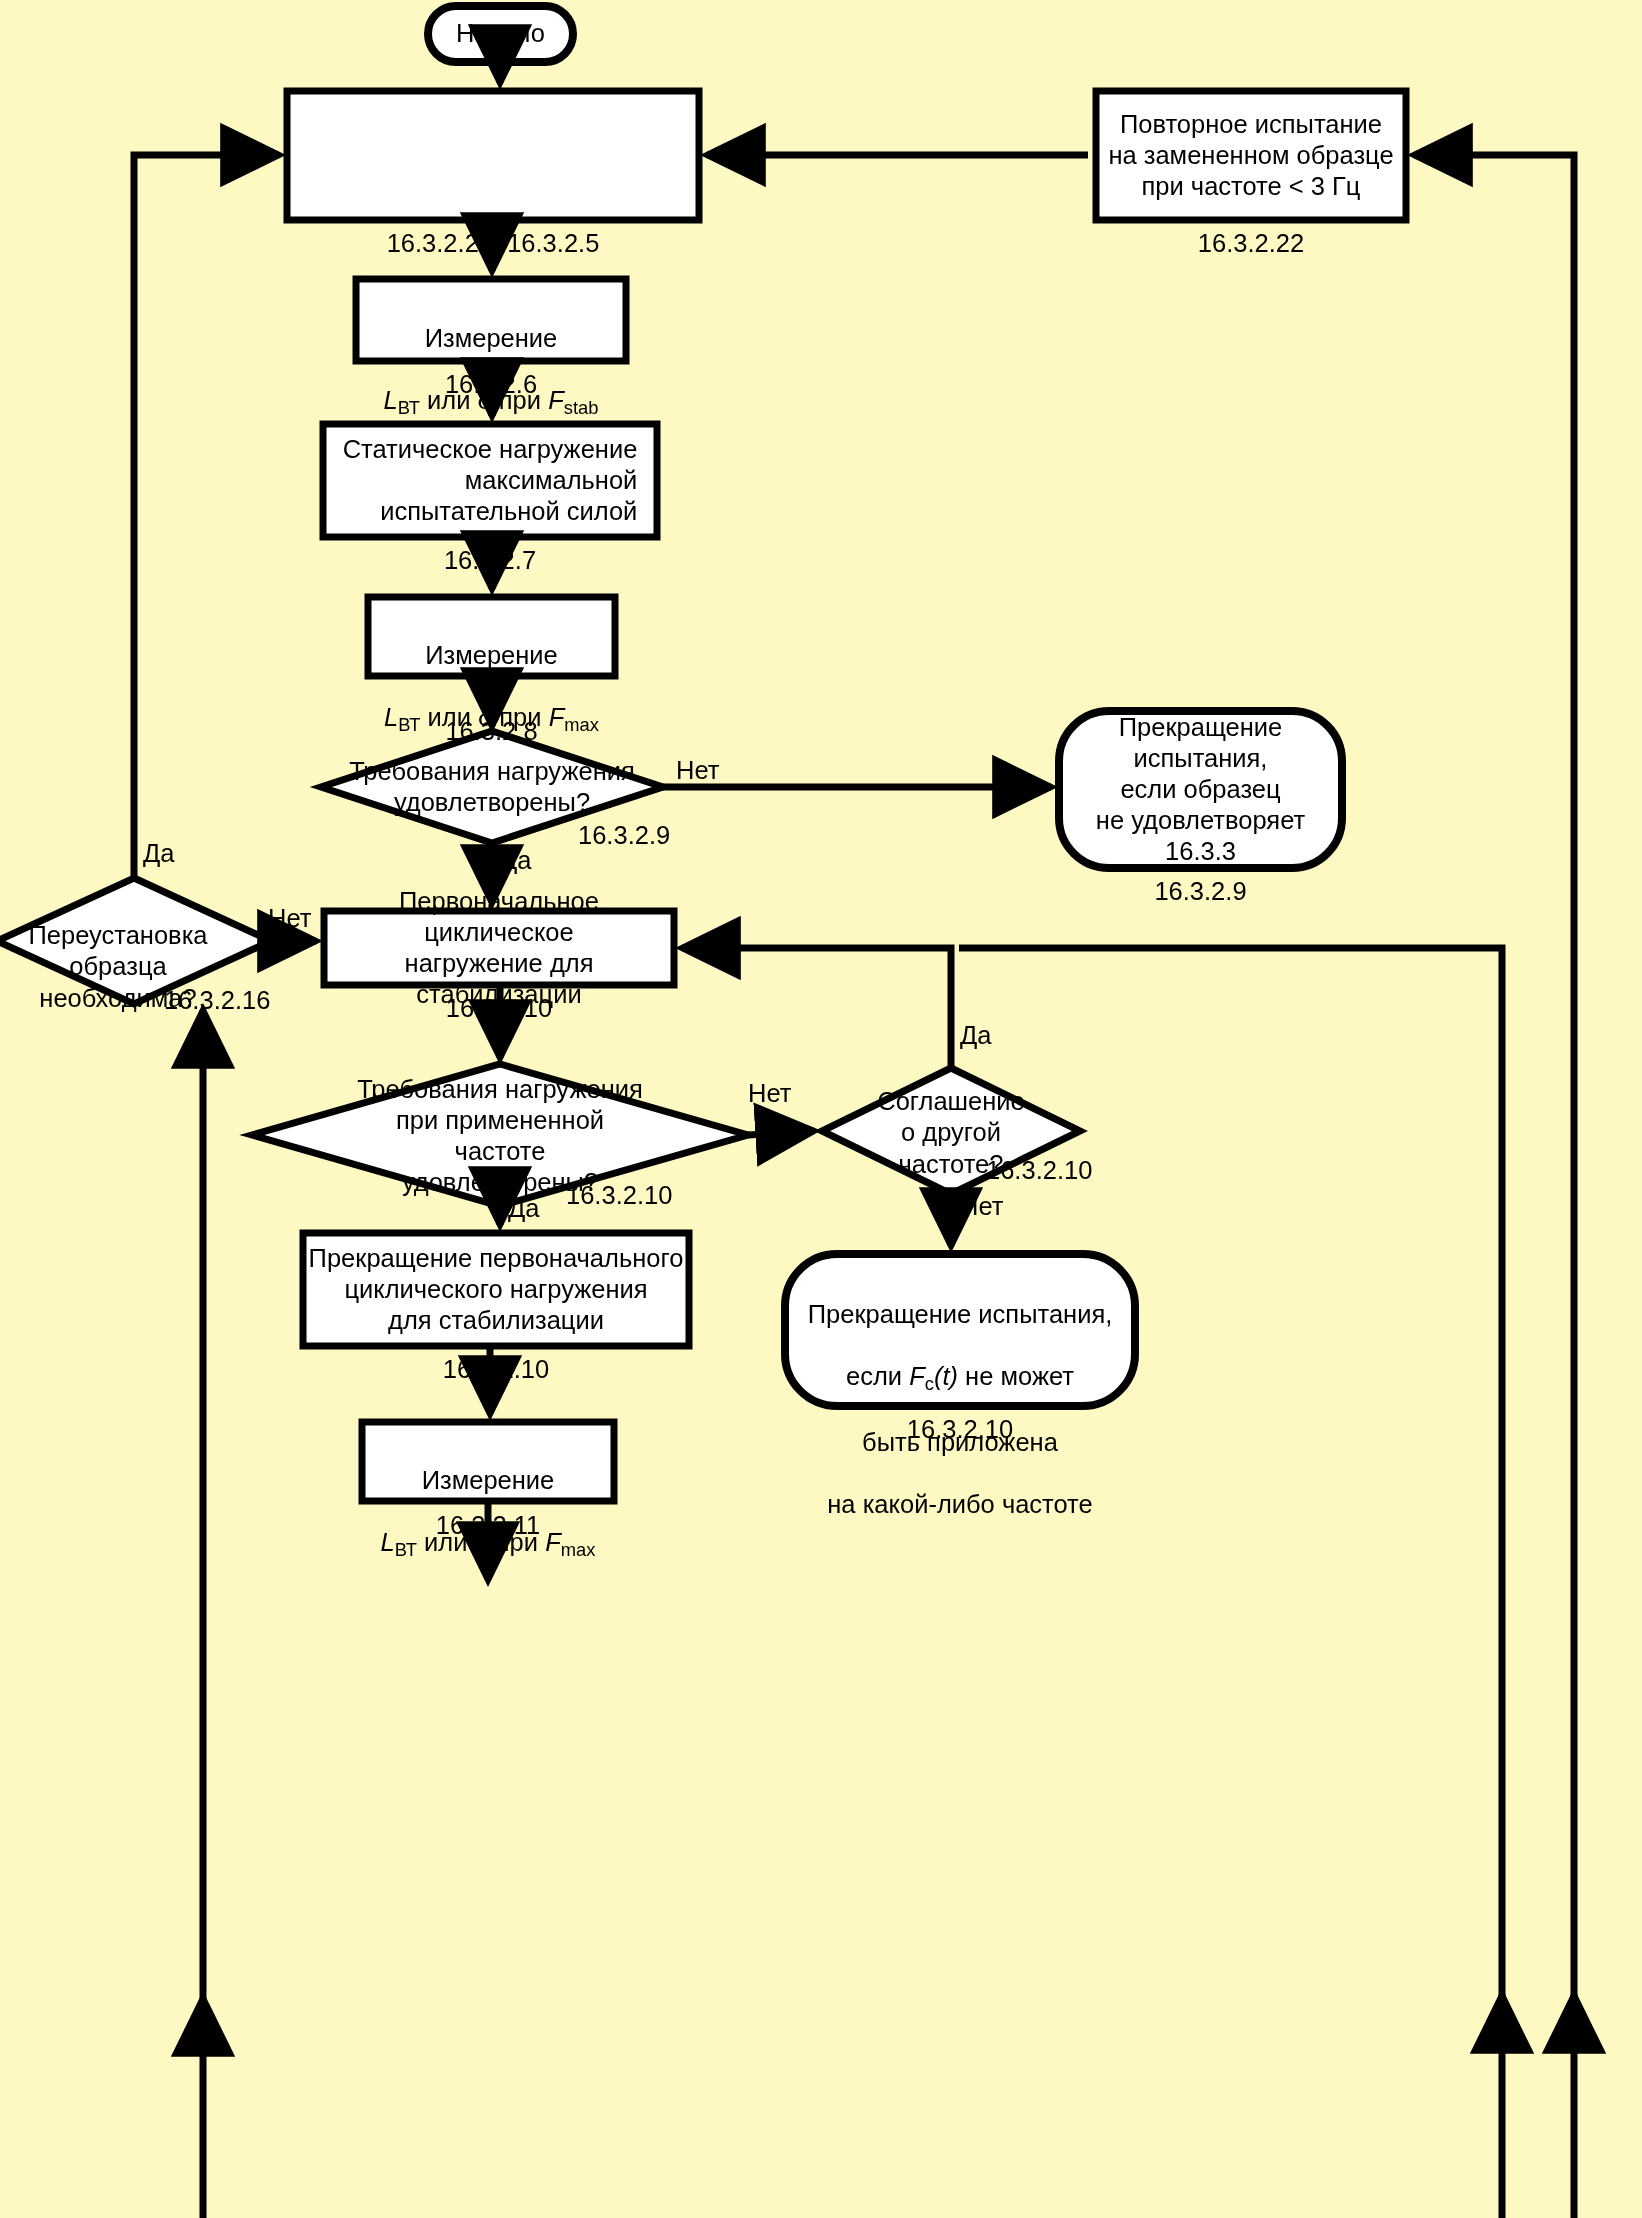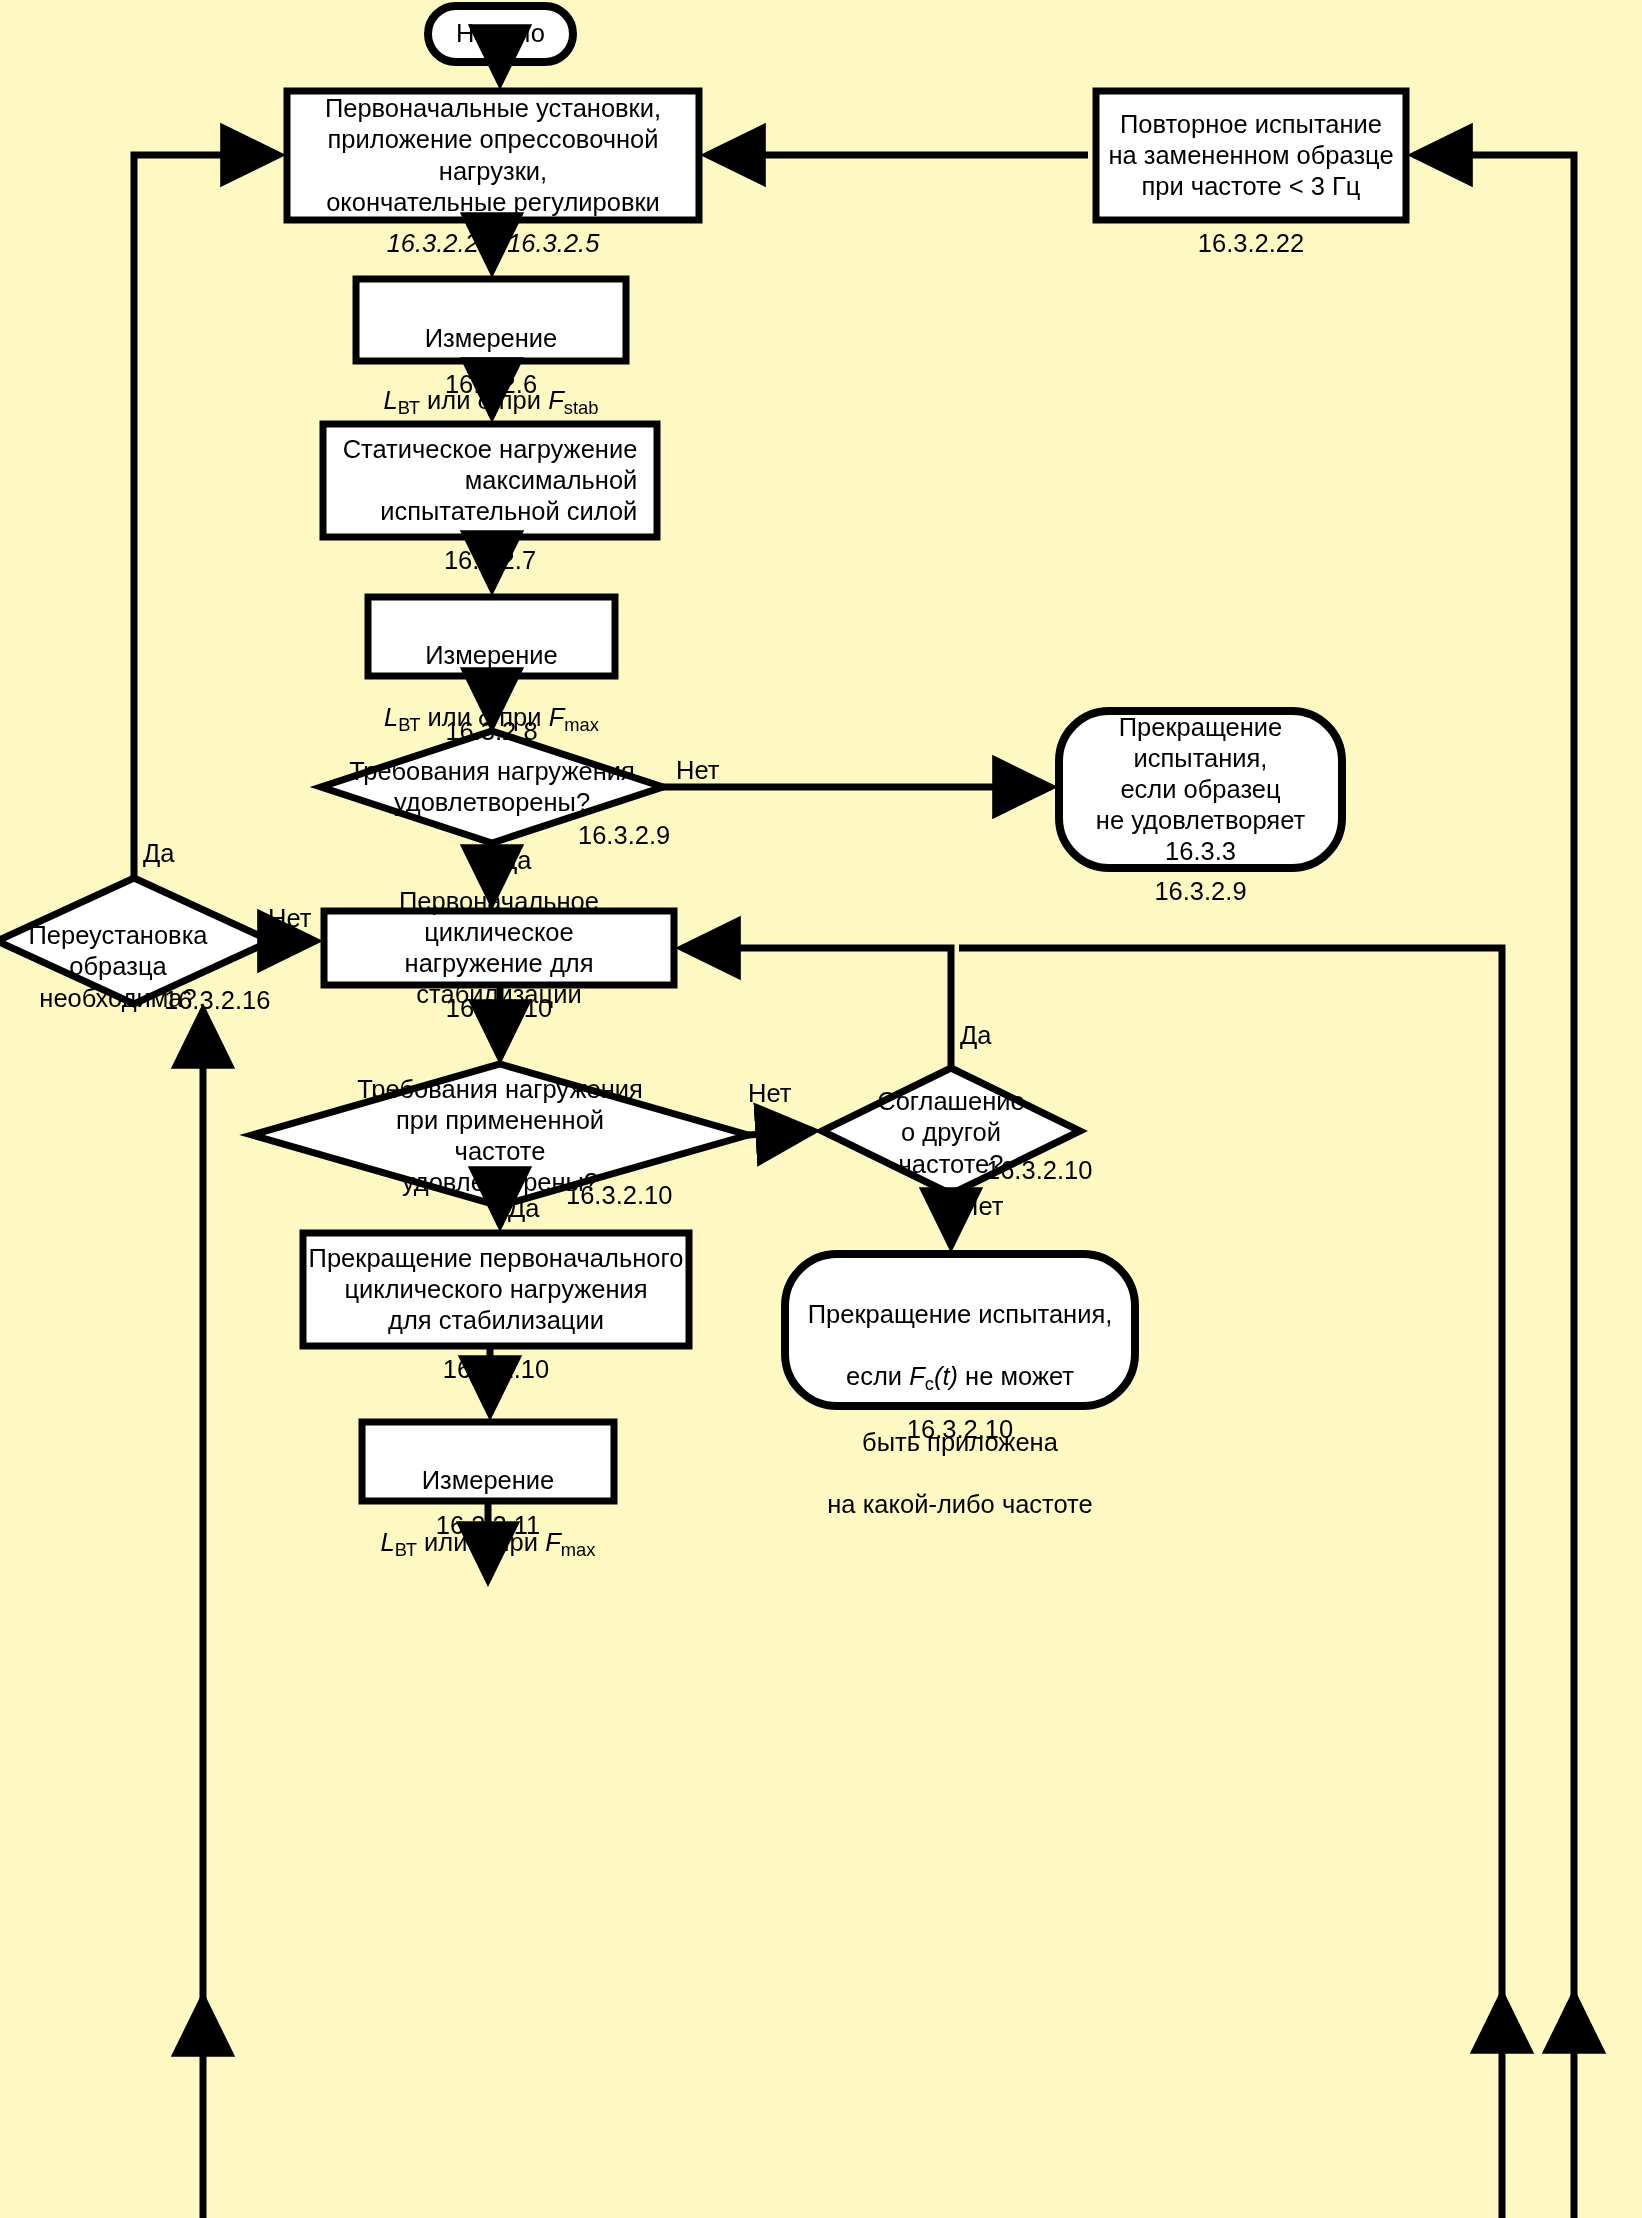--- a/index.html
+++ b/index.html
@@ -101,24 +101,21 @@
 
     <path class="ln" d="M1502,2218 L1502,948 L959,948"></path>
     <line class="ln" x1="1502" y1="2010" x2="1502" y2="1995" marker-end="url(#ah)"></line>
     <line class="ln" x1="1574" y1="2010" x2="1574" y2="1995" marker-end="url(#ah)"></line>
 
     <line class="ln" x1="1088" y1="155" x2="707" y2="155" marker-end="url(#ah)"></line>
   </svg>
 
   <div class="lbl node-text ctr" style="left:428px;top:6px;width:145px;height:56px;">Начало</div>
 
-  <div class="lbl node-text ctr" style="left:287px;top:91px;width:412px;height:129px;">Первоначальные установки,
-приложение опрессовочной нагрузки,
-окончательные регулировки</div>
-  <div class="lbl ref" style="left:287px;top:228px;width:412px;font-style:italic;">16.3.2.2 – 16.3.2.5</div>
+  <div class="lbl ref" style="left:287px;top:228px;width:412px;">16.3.2.2 – 16.3.2.5</div>
 
   <div class="lbl node-text ctr" style="left:1096px;top:91px;width:310px;height:129px;">Повторное испытание
 на замененном образце
 при частоте &lt; 3 Гц</div>
   <div class="lbl ref" style="left:1096px;top:228px;width:310px;">16.3.2.22</div>
 
   <div class="lbl node-text" style="left:356px;top:292px;width:270px;">
     <div>Измерение</div>
     <div><span class="ital">L</span><sub>ВТ</sub><span> или δ при </span><span class="ital">F</span><sub>stab</sub></div>
   </div>

